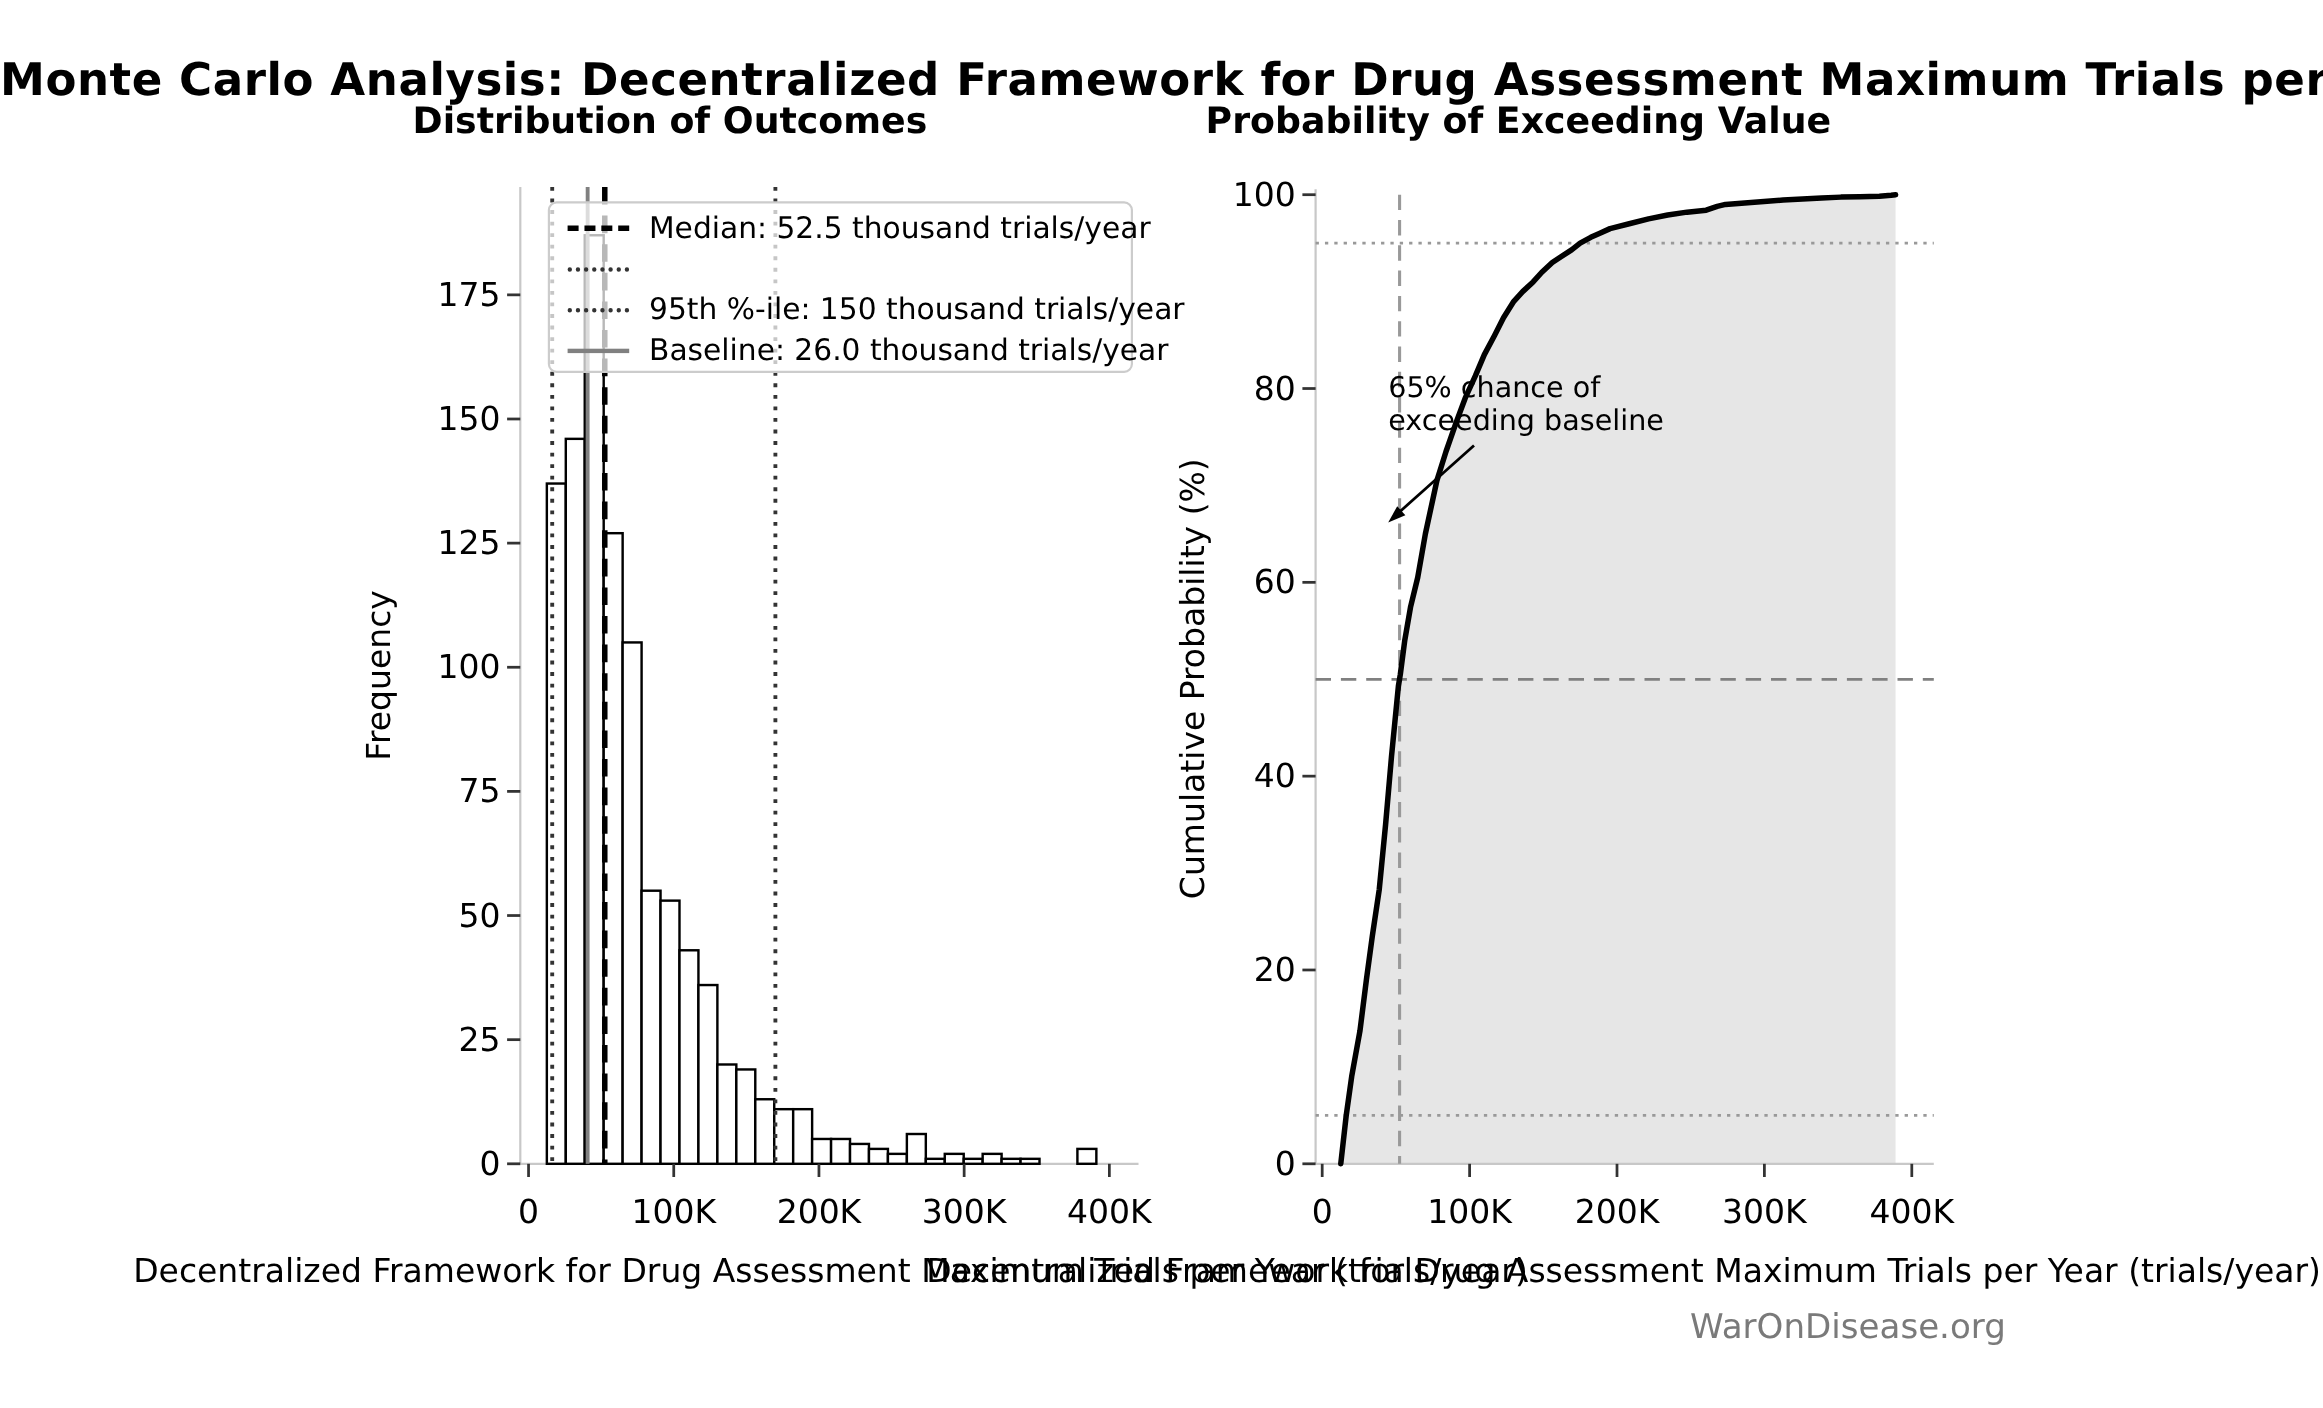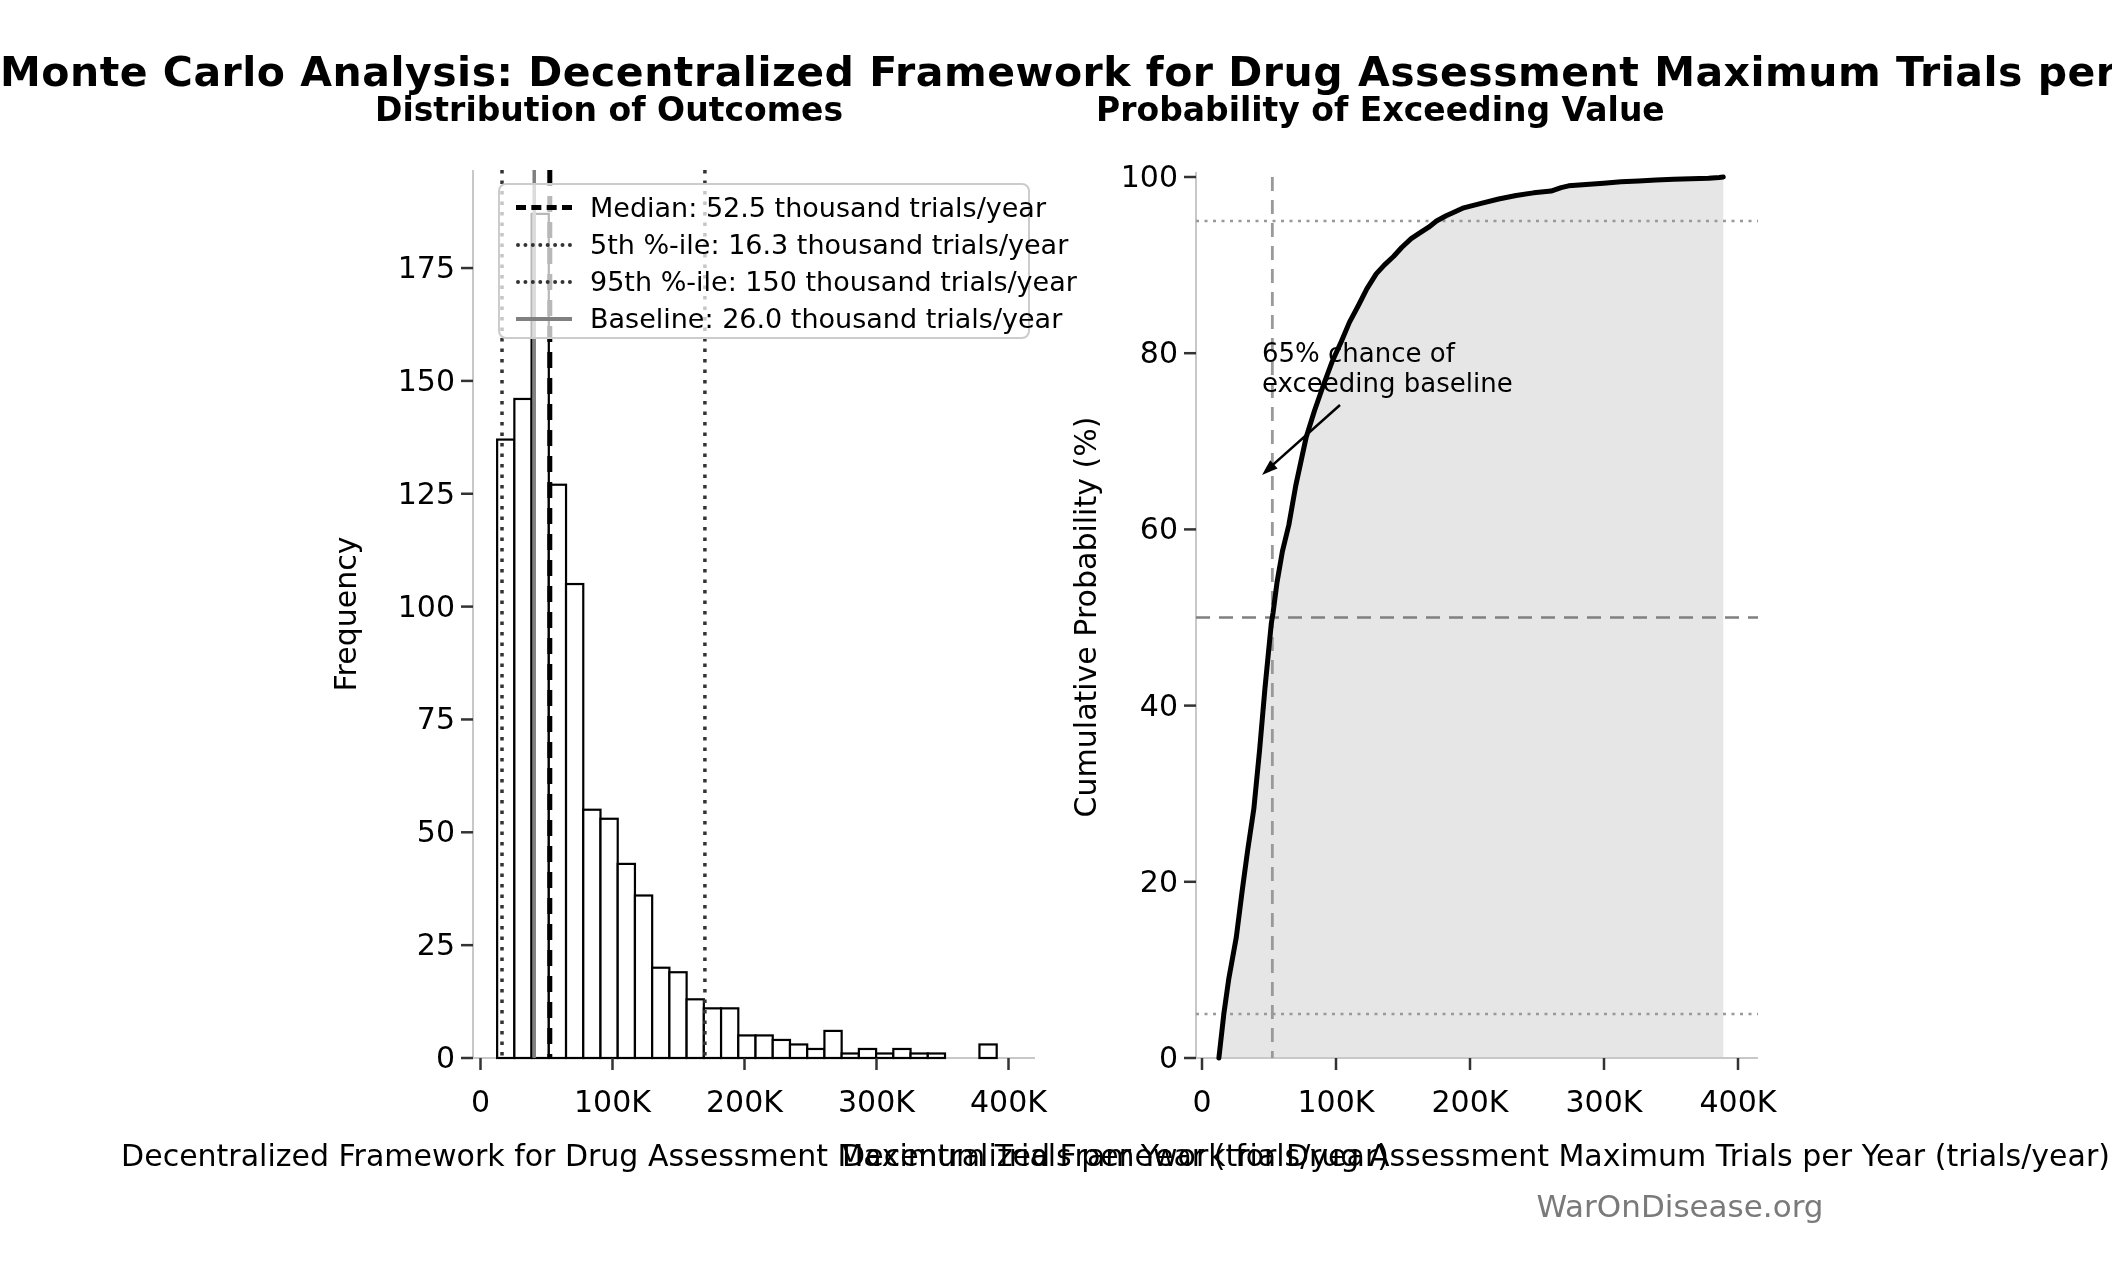--- a/index.html
+++ b/index.html
@@ -138,21 +138,20 @@
   <div class="abs xlab" style="left:755px;">Decentralized Framework for Drug Assessment Maximum Trials per Year (trials/year)</div>
   <div class="abs xlab" style="left:1476px;">Decentralized Framework for Drug Assessment Maximum Trials per Year (trials/year)</div>
 
   <div class="abs legend" id="legend">
       <div class="legend-row">
         <span class="legend-sample" style="border-top: 5px dashed rgb(0, 0, 0);"></span>
         <span class="legend-label">Median: 52.5 thousand trials/year</span>
       </div>
       <div class="legend-row">
         <span class="legend-sample" style="border-top: 4px dotted rgb(51, 51, 51);"></span>
-        <span class="legend-label">5th %-ile: 16.3 thousand trials/year</span>
       </div>
       <div class="legend-row">
         <span class="legend-sample" style="border-top: 4px dotted rgb(51, 51, 51);"></span>
         <span class="legend-label">95th %-ile: 150 thousand trials/year</span>
       </div>
       <div class="legend-row">
         <span class="legend-sample" style="border-top: 4px solid rgb(128, 128, 128);"></span>
         <span class="legend-label">Baseline: 26.0 thousand trials/year</span>
       </div>
     </div>

